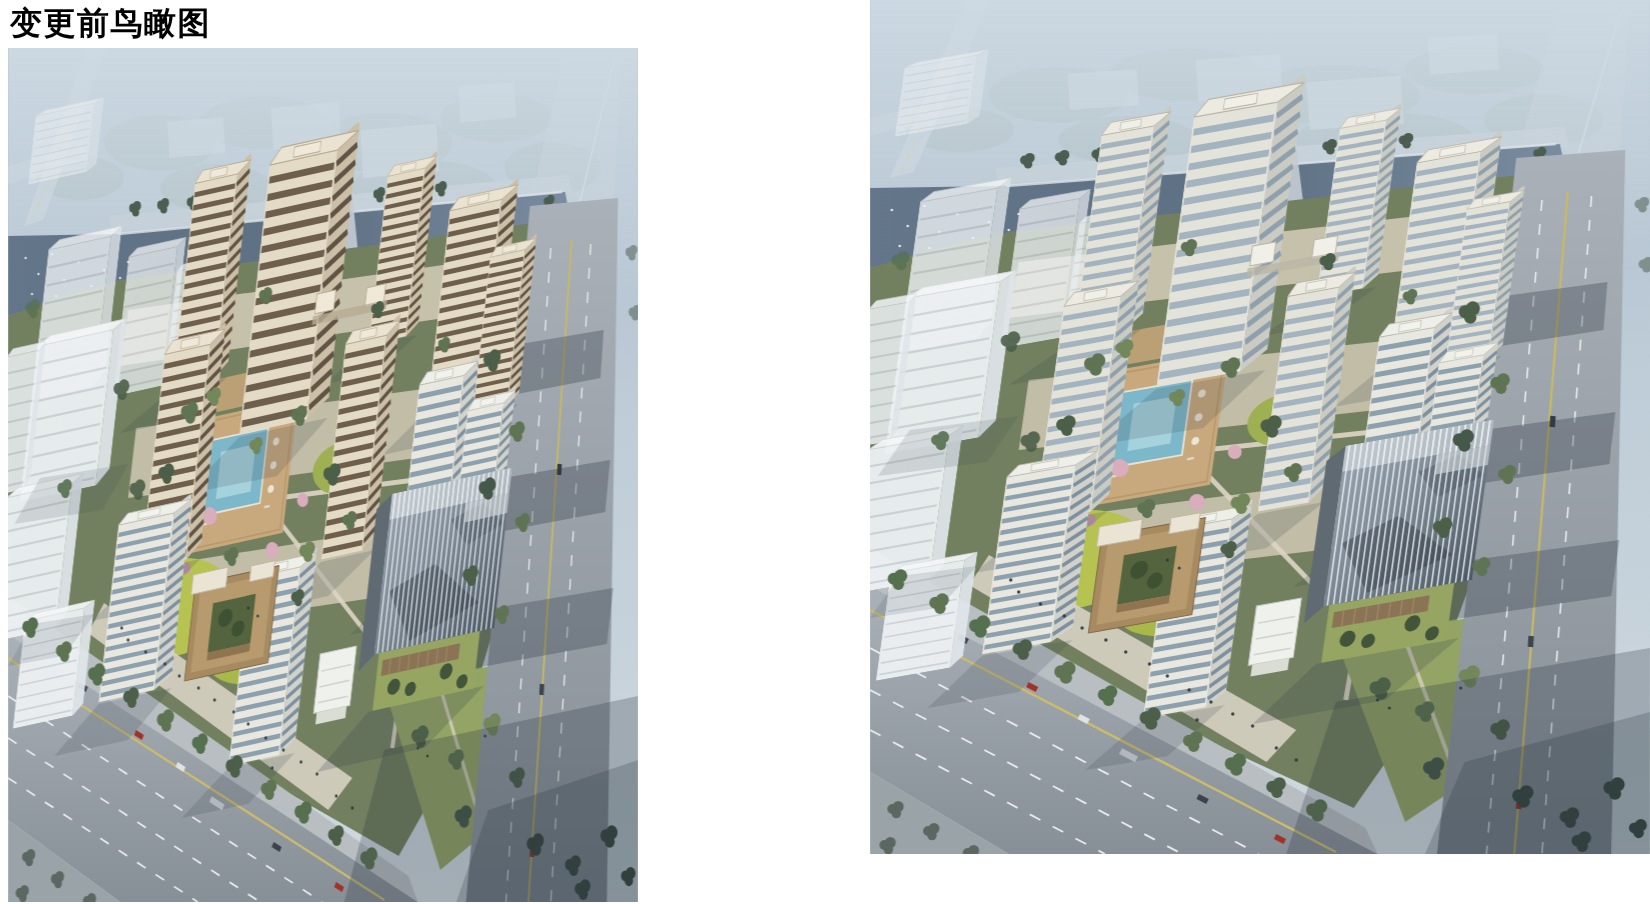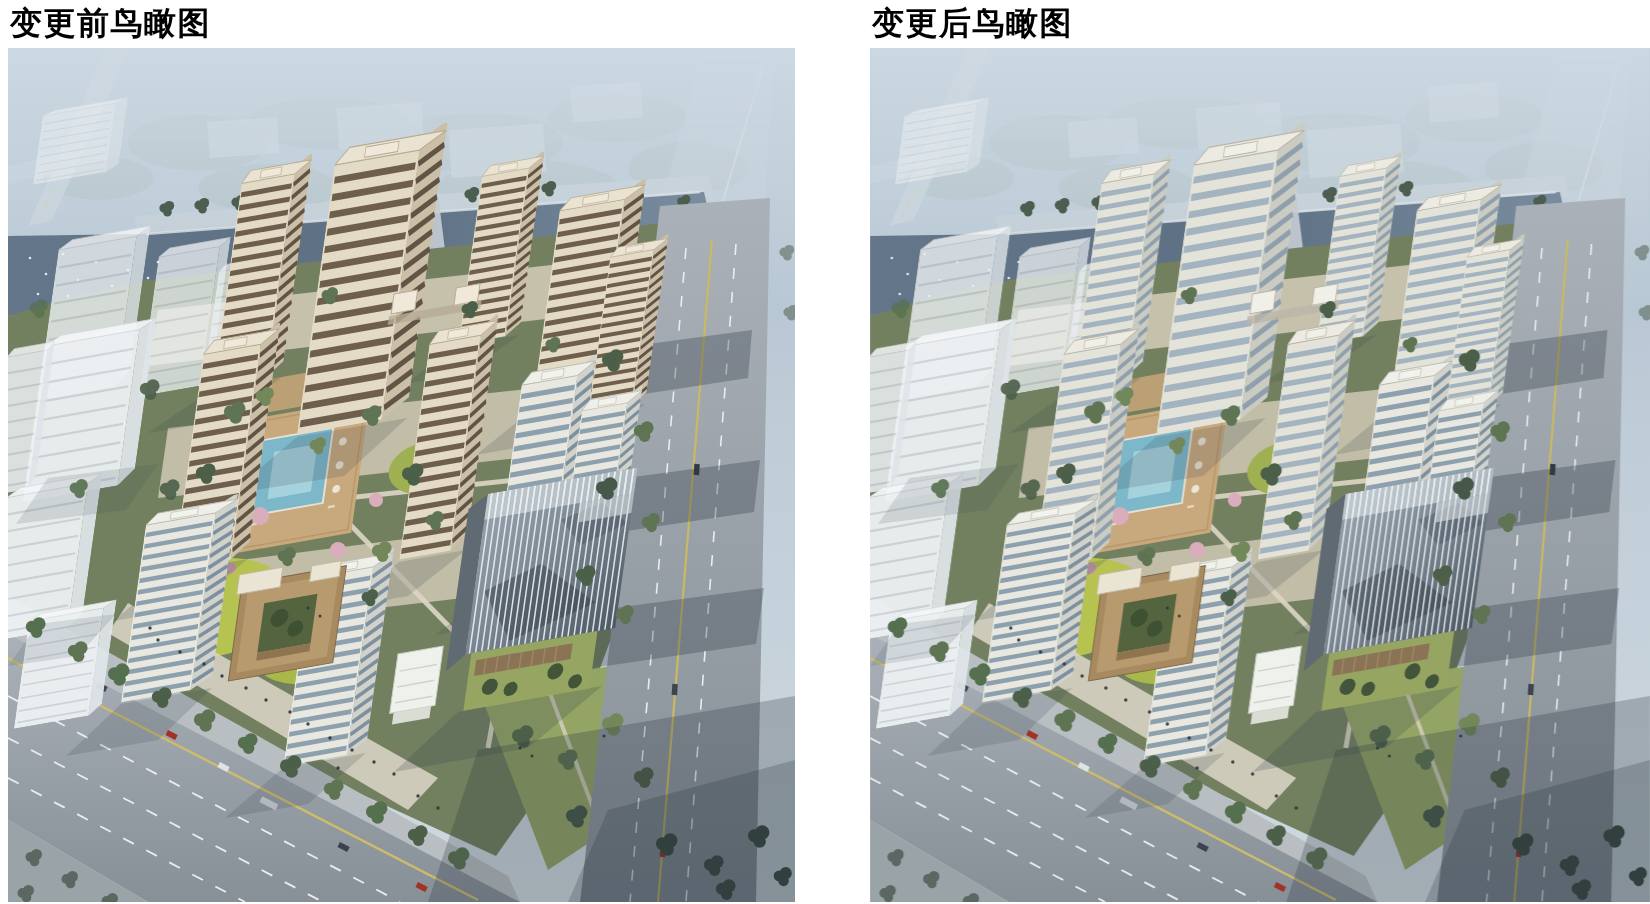--- a/index.html
+++ b/index.html
@@ -1,19 +1,19 @@
 <!DOCTYPE html>
 <html><head>
 <meta charset="utf-8">
 <style>
   html,body{margin:0;padding:0;background:#ffffff;width:1650px;height:904px;overflow:hidden;
             font-family:"Liberation Sans","DejaVu Sans",sans-serif;}
   .stage{position:relative;width:1650px;height:904px;background:#fff;}
   figure.panel{position:absolute;top:0;margin:0;padding:0;}
-  .panel-before{left:8px;width:787px;}
+  .panel-before{left:8px;width:630px;}
   .panel-after{left:870px;width:780px;}
   figcaption.cap{font-weight:700;font-size:32px;line-height:34px;color:#000;
                  letter-spacing:1.5px;margin:6px 0 8px 2px;white-space:nowrap;}
   svg.shot{display:block;width:100%;height:854px;}
   .defs-holder{position:absolute;width:0;height:0;overflow:hidden;}
 </style>
 </head>
 <body>
 
 <div class="stage">
@@ -505,19 +505,18 @@
 </svg>
 
   <figure class="panel panel-before" style="--roof:#eae3d1;--roofEdge:#b7ab93;--ffront:#e4dbc6;--fside:#cbbfa7;--band:#6e5f4c;--bandSide:#5b4e3f;--crown:#f0e9d9">
     <figcaption class="cap">变更前鸟瞰图</figcaption>
     <svg class="shot" viewBox="0 0 787 854" preserveAspectRatio="none" role="img">
       <use href="#scene"></use>
     </svg>
   </figure>
 
   <figure class="panel panel-after" style="--roof:#edebe1;--roofEdge:#bab5a6;--ffront:#e4e3da;--fside:#caccc3;--band:#a3b3c0;--bandSide:#8c9dab;--crown:#f1f0e8">
-    <figcaption class="cap">变更后鸟瞰图</figcaption>
     <svg class="shot" viewBox="0 0 787 854" preserveAspectRatio="none" role="img">
       <use href="#scene"></use>
     </svg>
   </figure>
 
 </div>
 
 </body></html>

